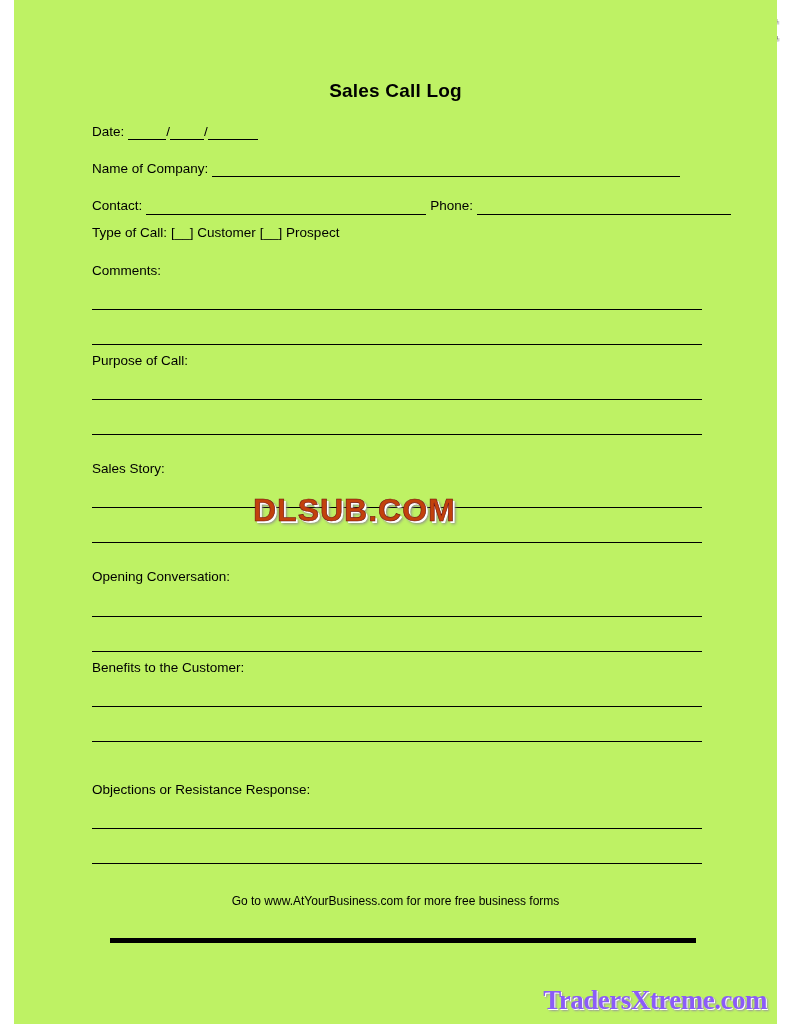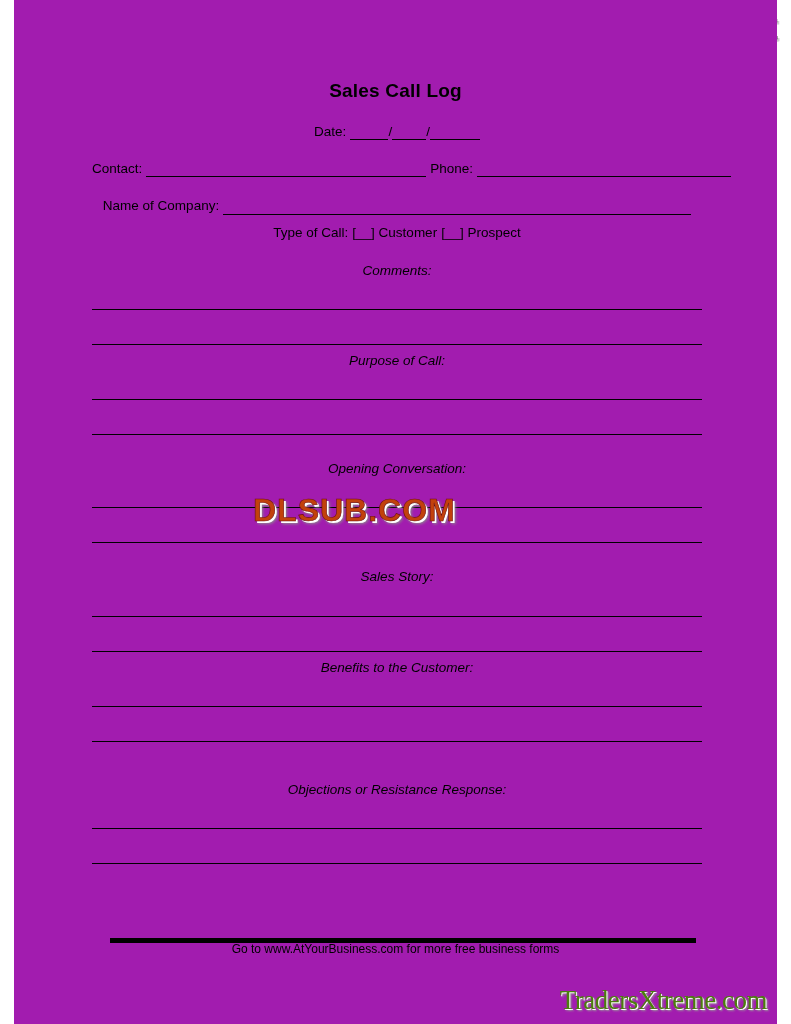--- a/index.html
+++ b/index.html
@@ -29,41 +29,40 @@
     text-shadow: 2px 2px 0 #cfcfcf;
   }
 
   
   .sheet {
     position: absolute;
     left: 14px;
     top: 0px;
     width: 763px;
     height: 1024px;
-    background: #a21caf;
+    background: #bef264;
     box-sizing: border-box;
   }
 
   .doc-title {
     position: absolute;
     top: 80px;
     left: 0;
     width: 100%;
     text-align: center;
     font-size: 19px;
     font-weight: bold;
     letter-spacing: 0.2px;
   }
 
   .form-body {
     position: absolute;
     left: 78px;
     top: 122px;
     width: 610px;
-    text-align: center;
   }
 
   .row {
     font-size: 13.5px;
     line-height: 1.2;
     margin-bottom: 0;
     white-space: nowrap;
   }
 
   
@@ -86,21 +85,20 @@
   .fill-company { width: 468px; }
   .fill-contact { width: 280px; }
   .fill-phone   { width: 254px; }
 
   .sep { display: inline-block; width: 4px; }
 
   
   .section-label {
     font-size: 13.5px;
     line-height: 1.2;
-    font-style: italic;
   }
 
   
   .rule {
     border-bottom: 1px solid #000;
     width: 610px;
     height: 0;
   }
 
   
@@ -108,35 +106,35 @@
     position: absolute;
     left: 96px;
     top: 938px;
     width: 586px;
     height: 5px;
     background: #000000;
   }
   .footer-text {
     position: absolute;
     left: 0;
-    top: 942px;
+    top: 894px;
     width: 763px;
     text-align: center;
     font-size: 12px;
   }
 
   .tx-mark {
     position: absolute;
     right: 24px;
     bottom: 8px;
     font-family: "Liberation Serif", serif;
-    font-weight: normal;
+    font-weight: bold;
     font-style: normal;
     font-size: 27px;
-    color: #4d7c0f;
+    color: #8b5cf6;
     text-shadow: 1px 1px 0 #ffffff, 2px 2px 2px #9a9a9a;
     letter-spacing: -0.5px;
   }
 
   
   .dlsub-mark {
     position: absolute;
     left: 253px;
     top: 492px;
     font-family: Liberation Sans, sans-serif;
@@ -159,50 +157,50 @@
 <div class="sheet">
 
   <div class="doc-title">Sales Call Log</div>
 
   <div class="form-body">
 
     <div class="row r-date">
       <span class="label">Date:</span><span class="sep"></span><span class="fill fill-date-1"></span><span>/</span><span class="fill fill-date-2"></span><span>/</span><span class="fill fill-date-3"></span>
     </div>
 
+    <div class="row r-company">
+      <span class="label">Name of Company:</span><span class="sep"></span><span class="fill fill-company"></span>
+    </div>
+
     <div class="row r-contact">
       <span class="label">Contact:</span><span class="sep"></span><span class="fill fill-contact"></span><span class="sep"></span><span class="label">Phone:</span><span class="sep"></span><span class="fill fill-phone"></span>
-    </div>
-
-    <div class="row r-company">
-      <span class="label">Name of Company:</span><span class="sep"></span><span class="fill fill-company"></span>
     </div>
 
     <div class="row r-type">
       <span class="label">Type of Call:</span><span class="sep"></span><span>[__] Customer</span><span class="sep"></span><span>[__] Prospect</span>
     </div>
 
     <div id="sections">
         <div style="margin-top: 22px;">
           <div class="section-label">Comments:</div>
           <div class="rule" style="margin-top: 30px;"></div>
           <div class="rule" style="margin-top: 34px;"></div>
         </div>
         <div style="margin-top: 8px;">
           <div class="section-label">Purpose of Call:</div>
           <div class="rule" style="margin-top: 30px;"></div>
           <div class="rule" style="margin-top: 34px;"></div>
         </div>
         <div style="margin-top: 26px;">
+          <div class="section-label">Sales Story:</div>
+          <div class="rule" style="margin-top: 30px;"></div>
+          <div class="rule" style="margin-top: 34px;"></div>
+        </div>
+        <div style="margin-top: 26px;">
           <div class="section-label">Opening Conversation:</div>
-          <div class="rule" style="margin-top: 30px;"></div>
-          <div class="rule" style="margin-top: 34px;"></div>
-        </div>
-        <div style="margin-top: 26px;">
-          <div class="section-label">Sales Story:</div>
           <div class="rule" style="margin-top: 30px;"></div>
           <div class="rule" style="margin-top: 34px;"></div>
         </div>
         <div style="margin-top: 8px;">
           <div class="section-label">Benefits to the Customer:</div>
           <div class="rule" style="margin-top: 30px;"></div>
           <div class="rule" style="margin-top: 34px;"></div>
         </div>
         <div style="margin-top: 40px;">
           <div class="section-label">Objections or Resistance Response:</div>

